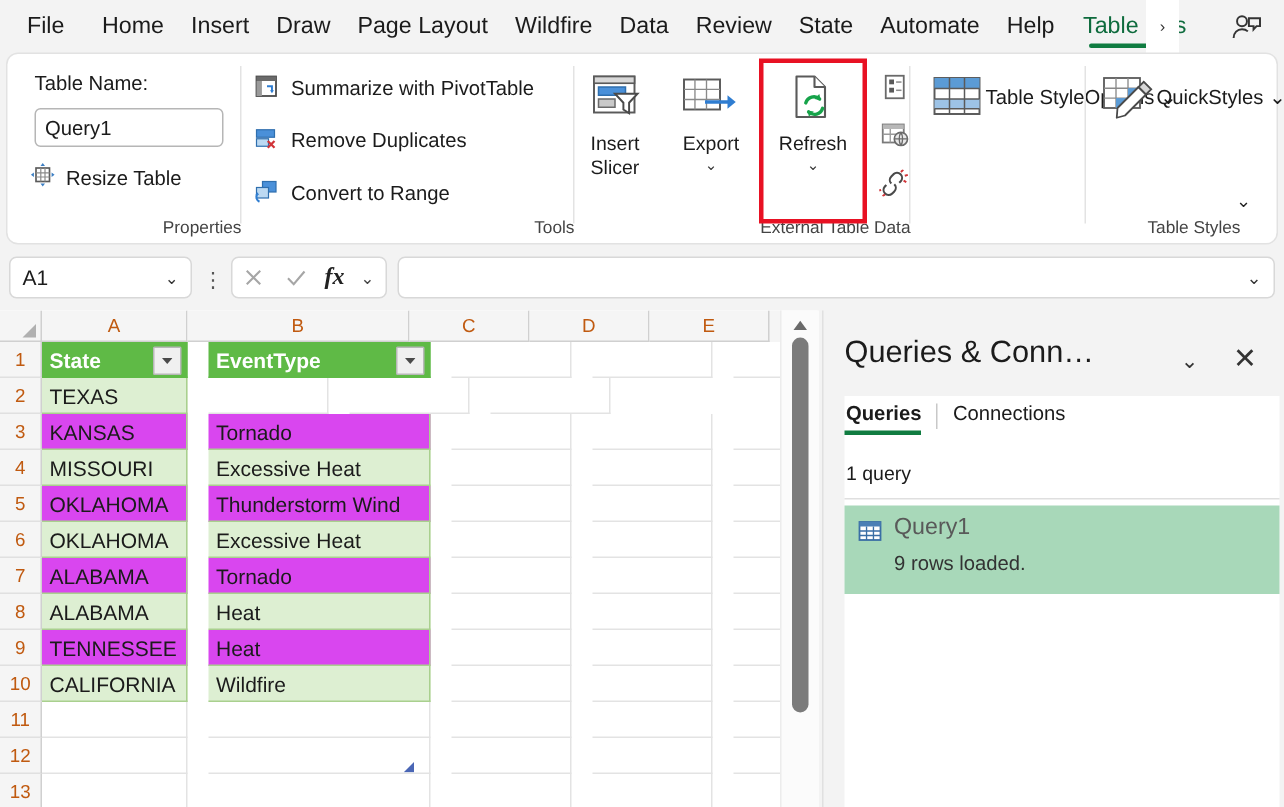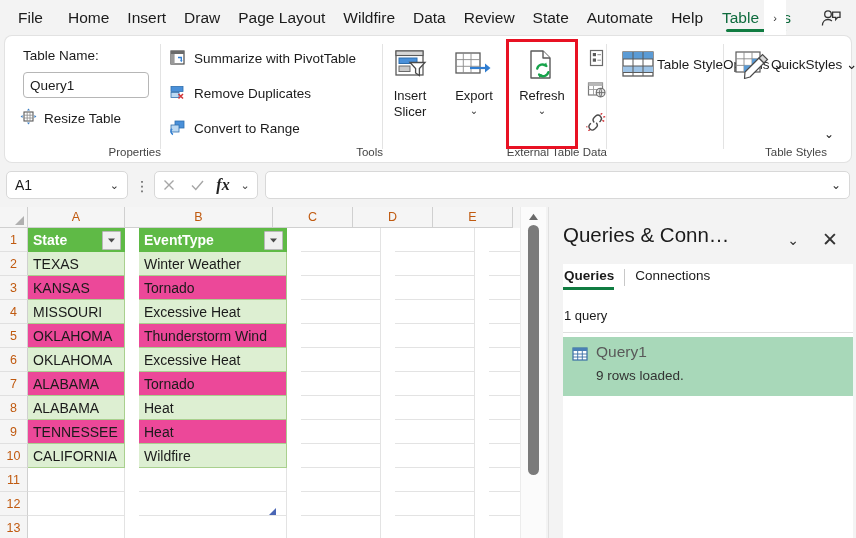--- a/index.html
+++ b/index.html
@@ -294,21 +294,21 @@
     color: #1b1b1b;
     white-space: nowrap;
     overflow: hidden;
     cursor: cell;
   }
   .cell.empty { background: #ffffff; }
 
   
   .tcell { border-right: 1px solid #a9d08e; border-bottom: 1px solid #a9d08e; }
   .tcell.band { background: #ddefd2; }
-  .tcell.plain { background: #ec4899; }
+  .tcell.plain { background: #d946ef; }
   .thcell {
     background: #5fba46;
     color: #ffffff;
     font-weight: bold;
     border-right: 1px solid #5fba46;
     border-bottom: 1px solid #5fba46;
     position: relative;
   }
   .filterbtn {
     position: absolute;
@@ -734,21 +734,20 @@
               </svg>
           </span>
         </div>
         <div class="cell empty" style="width:80px"></div>
         <div class="cell empty" style="width:80px"></div>
         <div class="cell empty" style="width:80px"></div>
       </div>
 
       <div class="crow">
         <div class="cell tcell band" style="width:97px">TEXAS</div>
-        <div class="cell tcell band" style="width:148px">Winter Weather</div>
         <div class="cell empty" style="width:80px"></div>
         <div class="cell empty" style="width:80px"></div>
         <div class="cell empty" style="width:80px"></div>
       </div>
       <div class="crow">
         <div class="cell tcell plain" style="width:97px">KANSAS</div>
         <div class="cell tcell plain" style="width:148px">Tornado</div>
         <div class="cell empty" style="width:80px"></div>
         <div class="cell empty" style="width:80px"></div>
         <div class="cell empty" style="width:80px"></div>

